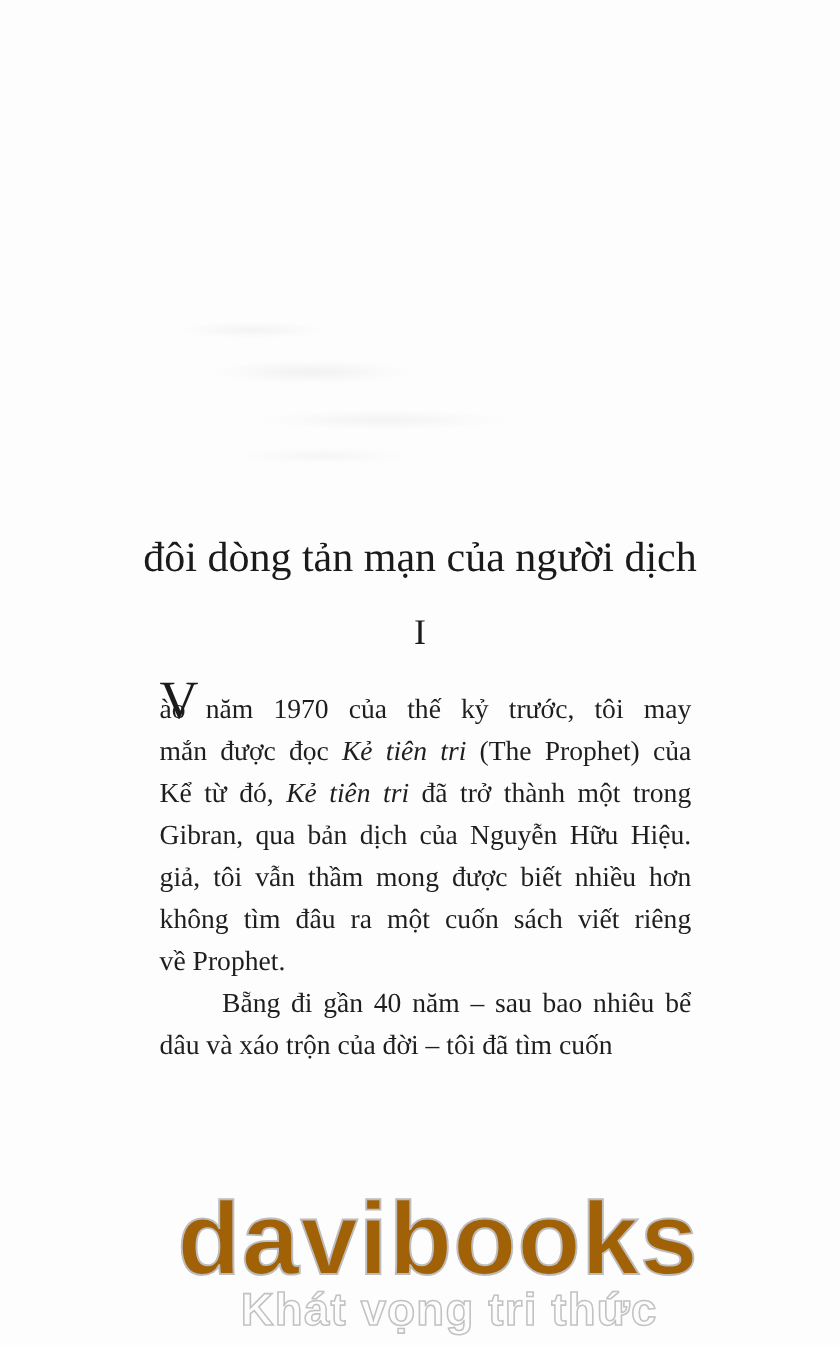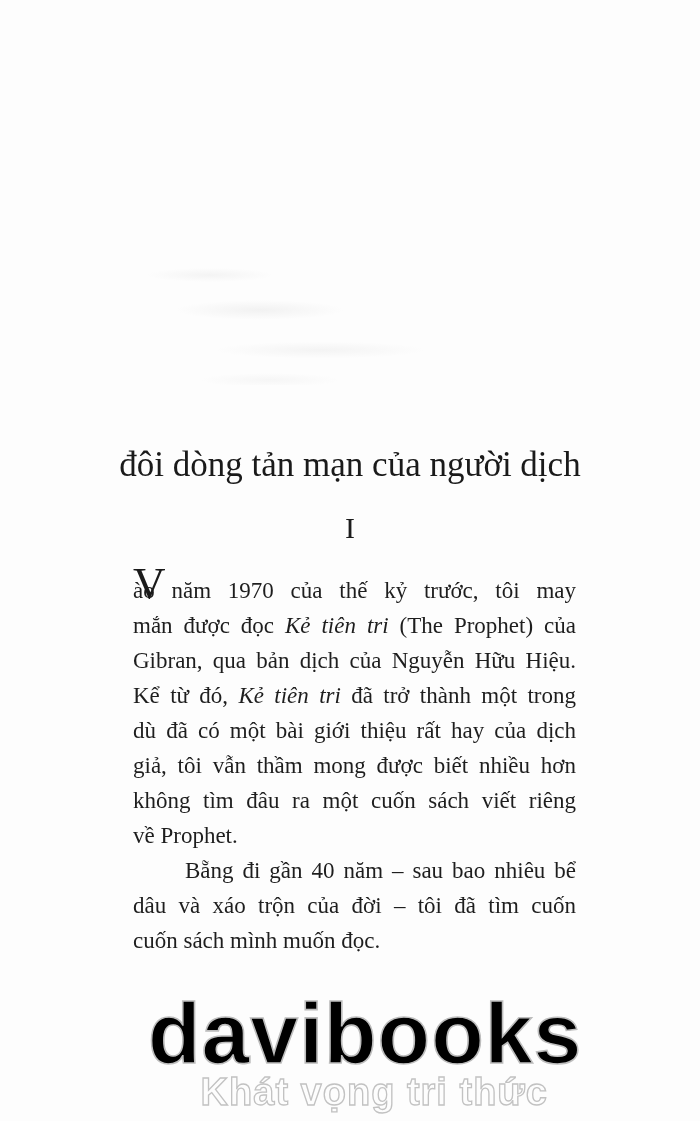--- a/index.html
+++ b/index.html
@@ -73,21 +73,21 @@
   }
 
   .wm-brand {
     position: absolute;
     left: 148px; top: 990px;
     font-family: "Liberation Sans", sans-serif;
     font-weight: bold;
     font-size: 86px;
     line-height: 86px;
     letter-spacing: 1px;
-    color: #000000;
+    color: #a16207;
     -webkit-text-stroke: 1.6px #bdbdbd;
     z-index: 1;
   }
   .wm-tagline {
     position: absolute;
     right: 152px; top: 1071px;
     font-family: "Liberation Sans", sans-serif;
     font-weight: bold;
     font-size: 38px;
     line-height: 42px;
@@ -107,31 +107,29 @@
 
   <div class="chapter-title">đôi dòng tản mạn của người dịch</div>
 
   <div class="section-numeral">I</div>
 
   <div class="textblock">
     <div class="para p1">
       <span class="drop-cap">V</span>
     <div class="line"><span>ào năm 1970 của thế kỷ trước, tôi may</span></div>
         <div class="line"><span>mắn được đọc </span><span class="it">Kẻ tiên tri</span><span> (The Prophet) của</span></div>
+        <div class="line"><span>Kể từ đó, </span><span class="it">Kẻ tiên tri</span><span> đã trở thành một trong</span></div>
         <div class="line"><span>Gibran, qua bản dịch của Nguyễn Hữu Hiệu.</span></div>
-        <div class="line"><span>Kể từ đó, </span><span class="it">Kẻ tiên tri</span><span> đã trở thành một trong</span></div>
-        <div class="line"><span>dù đã có một bài giới thiệu rất hay của dịch</span></div>
         <div class="line"><span>giả, tôi vẫn thầm mong được biết nhiều hơn</span></div>
         <div class="line"><span>không tìm đâu ra một cuốn sách viết riêng</span></div>
         <div class="line"><span>về Prophet.</span></div>
       </div>
     <div class="para p2">
         <div class="line"><span>Bẵng đi gần 40 năm – sau bao nhiêu bể</span></div>
         <div class="line"><span>dâu và xáo trộn của đời – tôi đã tìm cuốn</span></div>
-        <div class="line"><span>cuốn sách mình muốn đọc.</span></div>
       </div>
   </div>
 
   <div class="wm-brand">davibooks</div>
 
   <div class="wm-tagline">Khát vọng tri thức</div>
 
 </div>
 
 </body></html>

